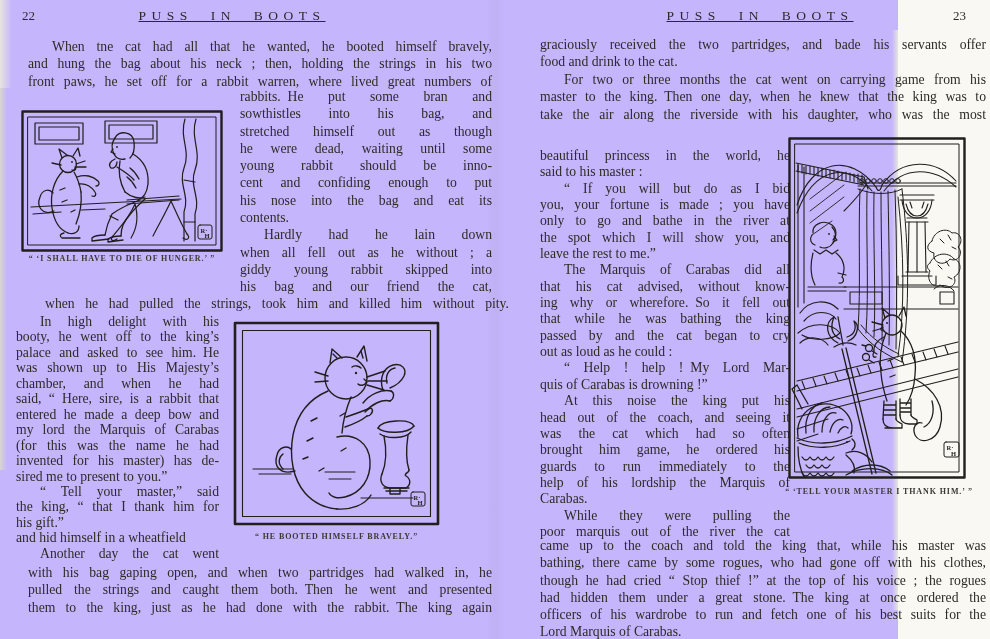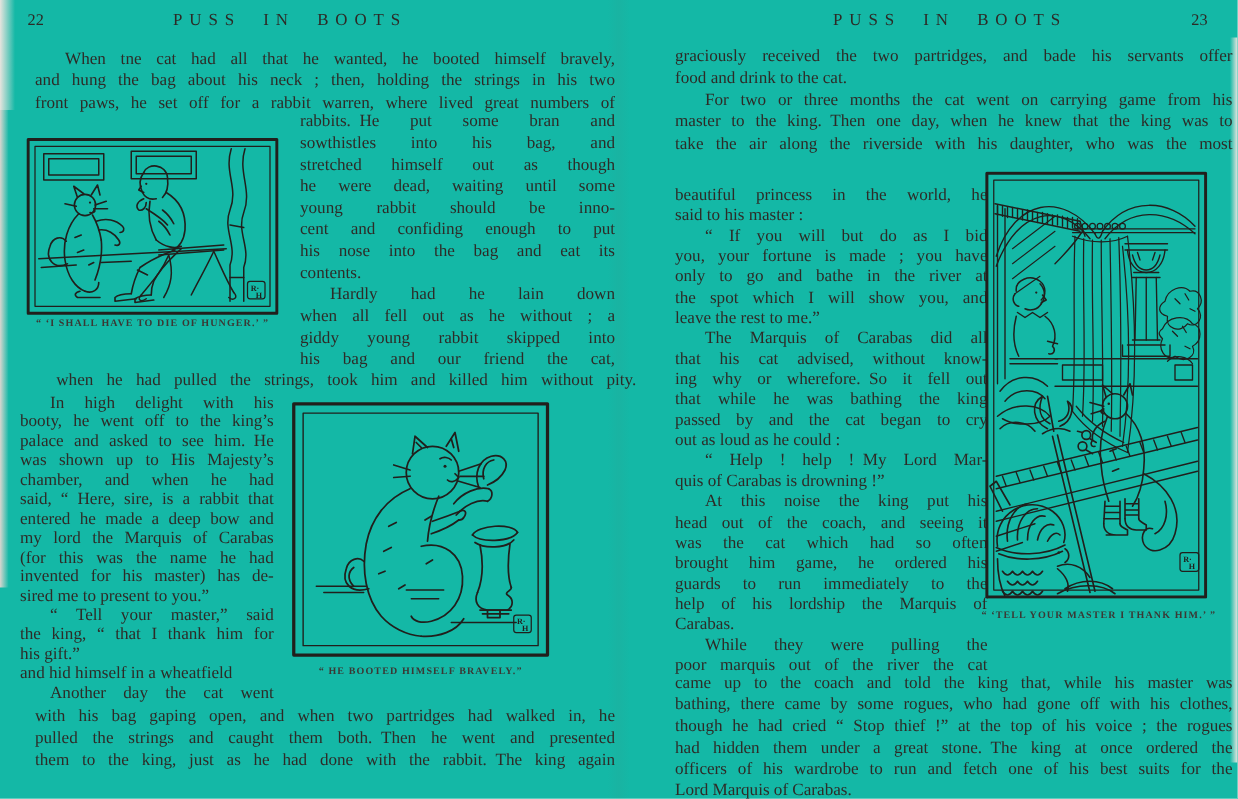--- a/index.html
+++ b/index.html
@@ -1,30 +1,30 @@
 <!DOCTYPE html>
 <html><head>
 <meta charset="utf-8">
 <style>
   html,body{margin:0;padding:0;}
   body{width:990px;height:639px;overflow:hidden;background:#f9f8f3;}
-  .spread{position:relative;width:990px;height:639px;background:#14b8a6;
+  .spread{position:relative;width:898px;height:639px;background:#c4b5fd;
           font-family:"Liberation Serif","DejaVu Serif",serif;color:#2e2b27;}
   .abs{position:absolute;}
   
   .tb{position:absolute;font-size:13.7px;}
   .lh17{line-height:17.3px;}
   .lh16{line-height:16.35px;margin-top:24px;}
   .lh15{line-height:15.45px;}
   .line{text-align:justify;text-align-last:justify;text-justify:inter-word;white-space:normal;}
   .line.end{text-align-last:left;}
   .line.ind{text-indent:24px;}
   
   .runhead{position:absolute;font-size:13.5px;letter-spacing:5.5px;word-spacing:9px;
-           text-align:center;color:#2d2a26;}
+           text-align:center;color:#2d2a26;text-decoration:underline;}
   .pagenum{position:absolute;font-size:13px;color:#2d2a26;}
   .cap{position:absolute;font-size:8px;font-weight:700;letter-spacing:0.9px;
        text-align:center;color:#3b3834;white-space:nowrap;}
   
   .illus{position:absolute;}
   .illus svg{display:block;stroke:#211f1c;fill:none;stroke-linecap:round;stroke-linejoin:round;}
   .illus svg text{stroke:none;fill:#211f1c;font-family:"Liberation Serif",serif;font-weight:700;}
   
   .shadow-left{position:absolute;left:0;top:88px;width:7px;height:382px;
                background:linear-gradient(90deg,#d9d6cf,rgba(217,214,207,0));}

